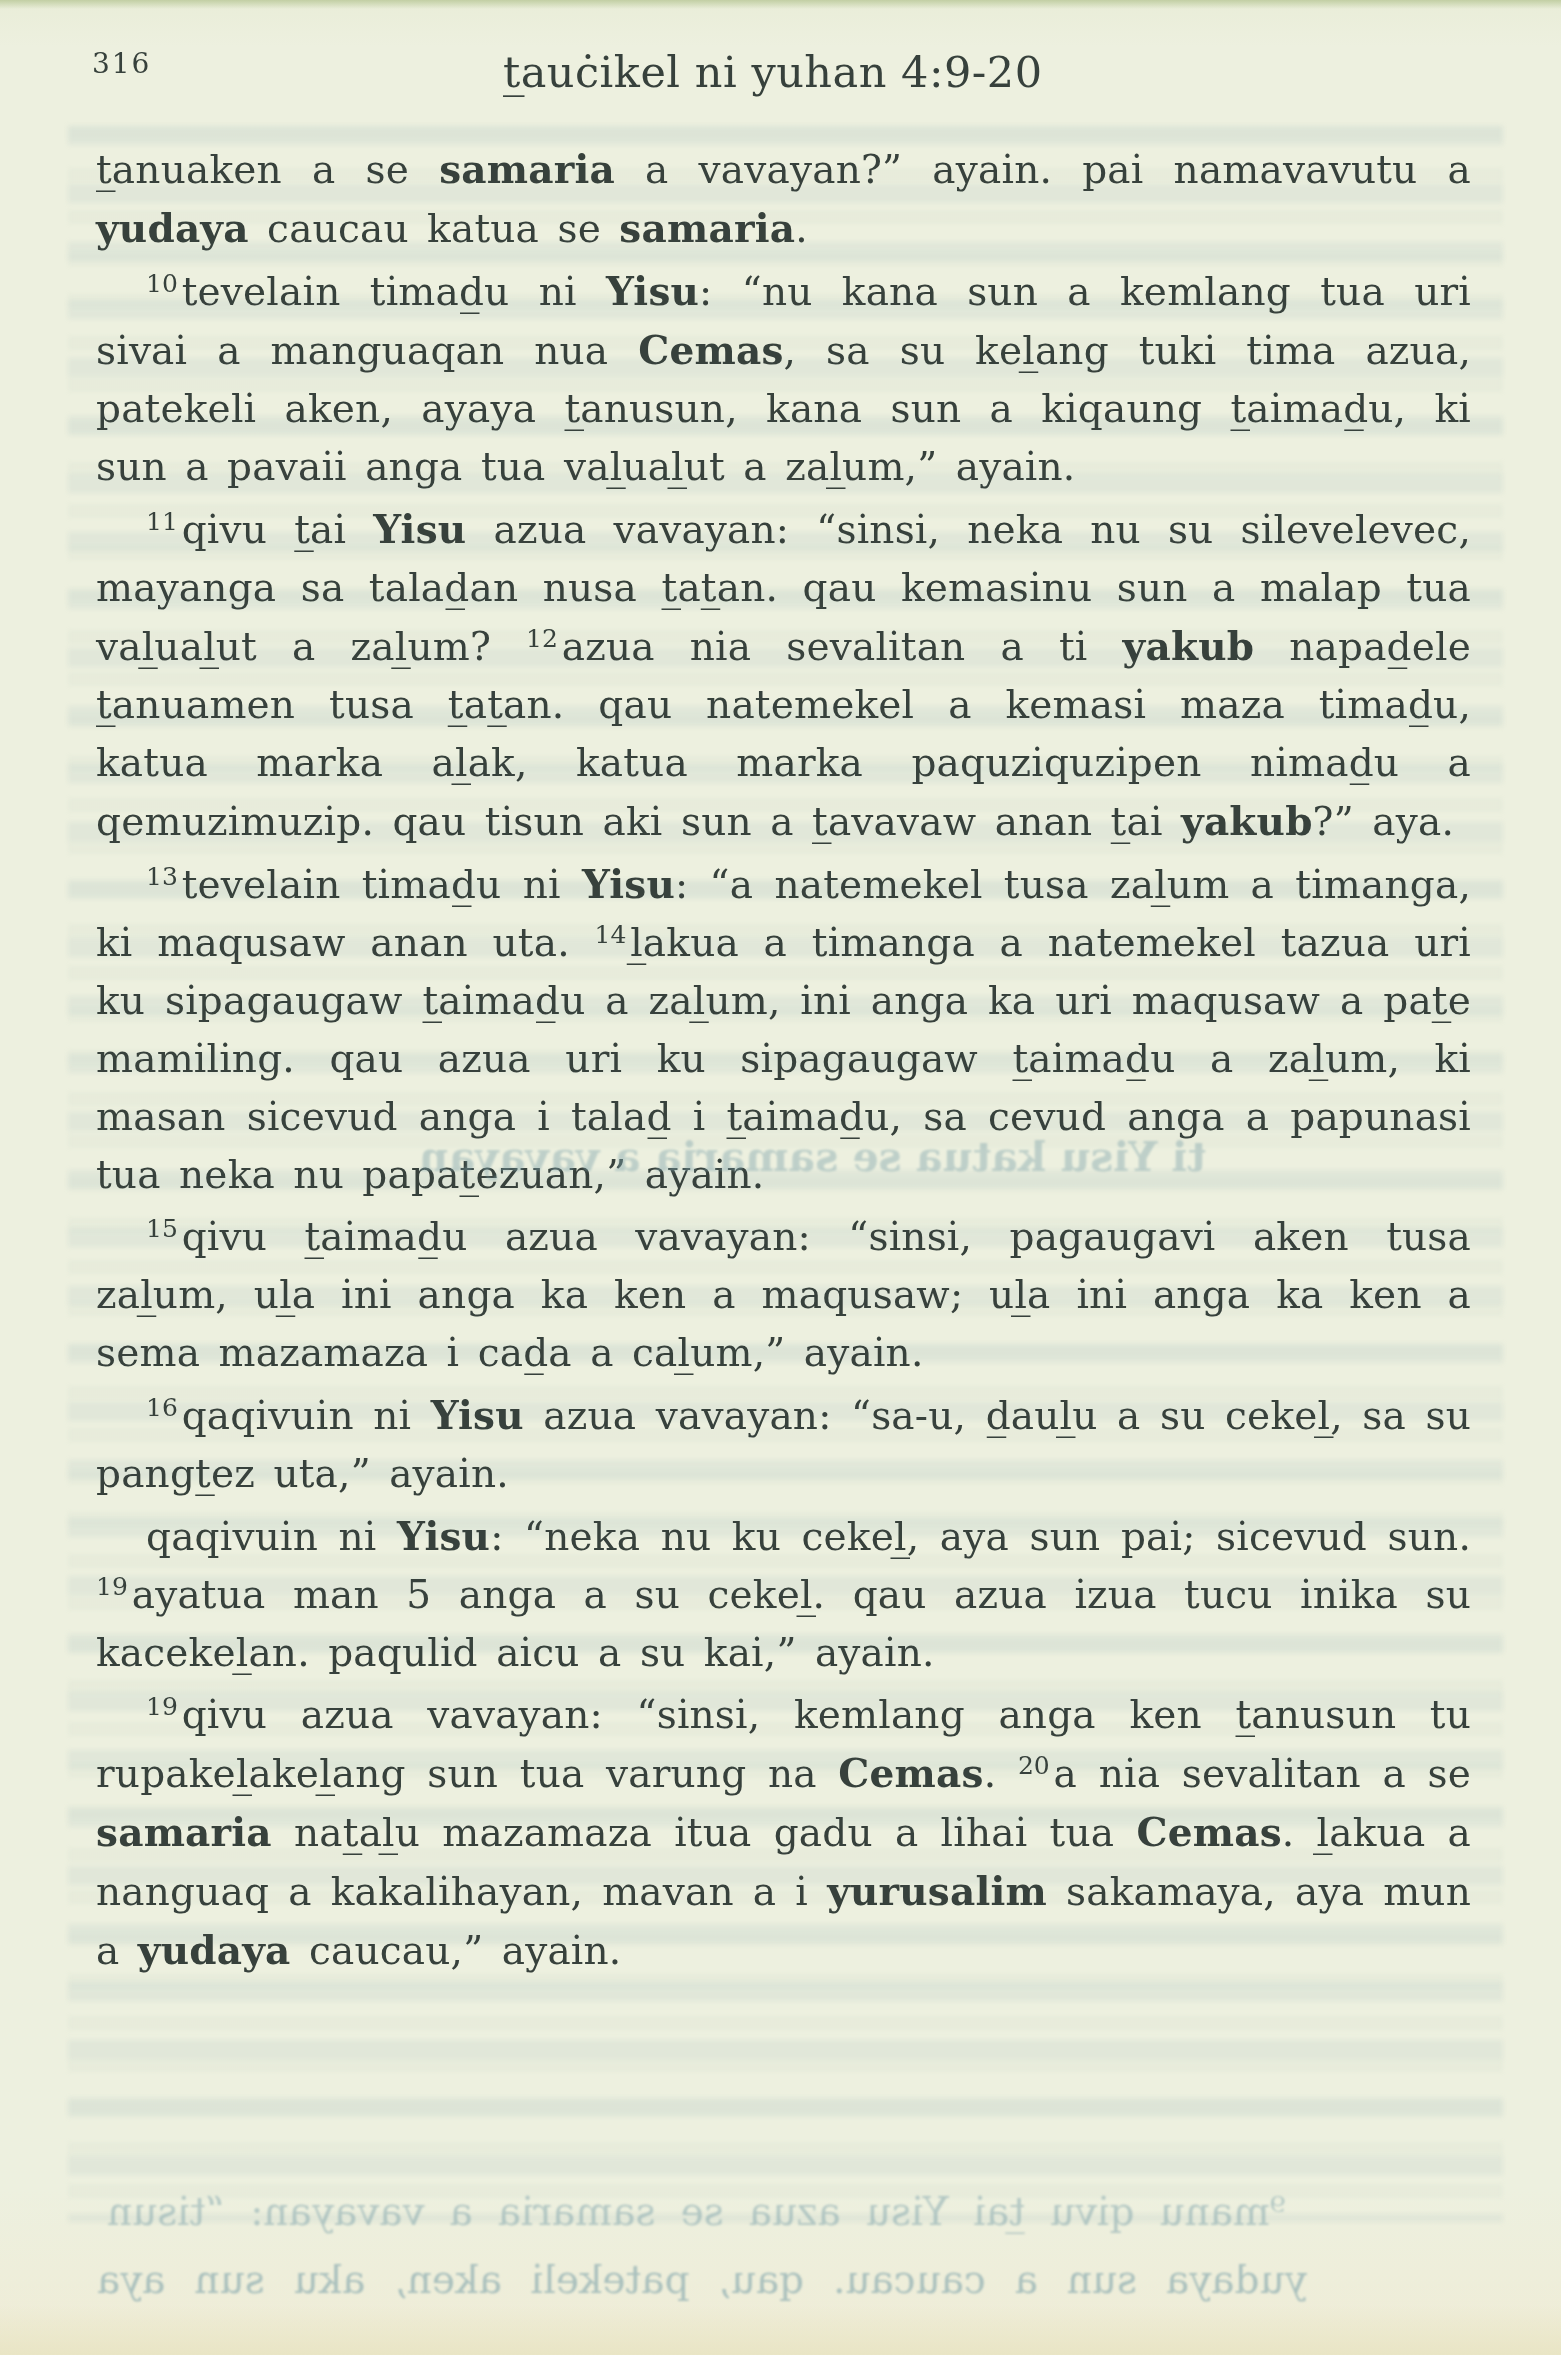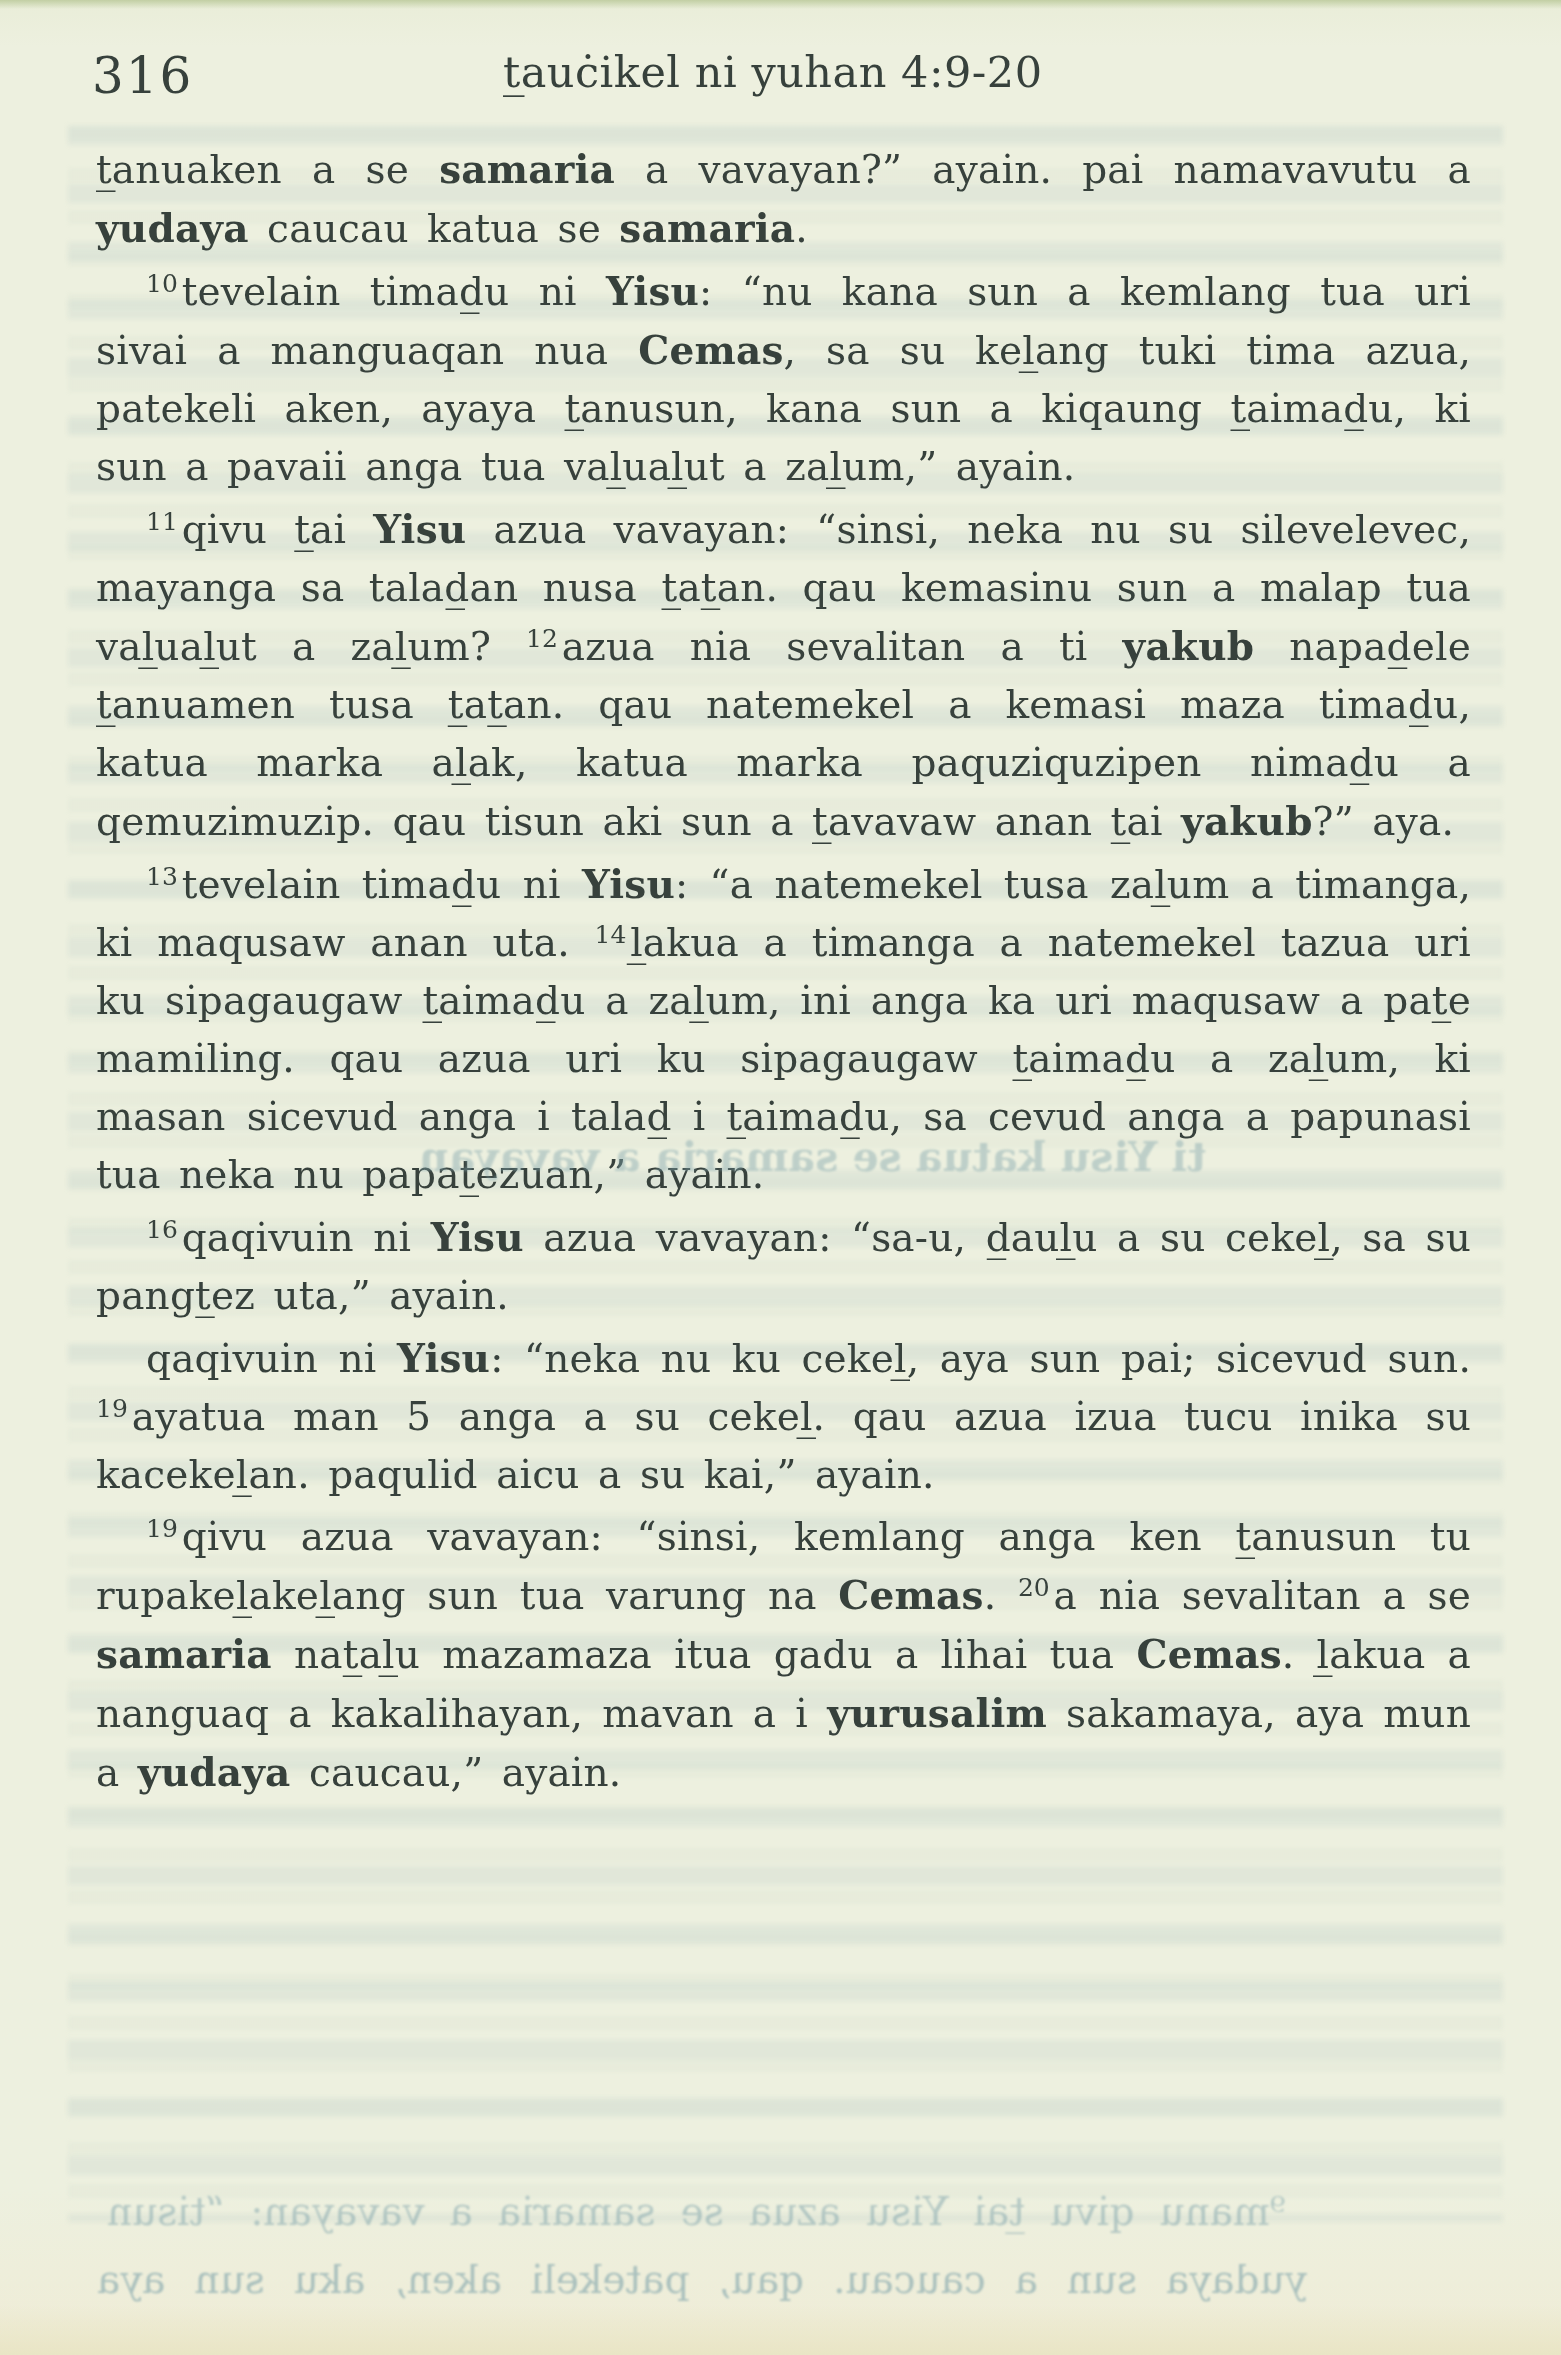--- a/index.html
+++ b/index.html
@@ -38,21 +38,21 @@
         rgba(150,180,170,0.06) 0px, rgba(150,180,170,0.06) 13.6px,
         rgba(150,180,170,0.00) 13.6px, rgba(150,180,170,0.00) 42px);
     filter: blur(2.9px);
     pointer-events: none;
   }
   .header {
     position: absolute; top: 47px; left: 92px; width: 1383px; height: 58px;
   }
   .pagenum {
     position: absolute; left: 0; top: 0;
-    font-size: 50px; letter-spacing: 1.9px;
+    font-size: 28px; letter-spacing: 1.9px;
   }
   .running-title {
     position: absolute; left: 50%; top: 0; transform: translateX(-52%);
     font-size: 43px; white-space: nowrap; letter-spacing: 0.5px;
   }
   .body-text {
     position: absolute; top: 136px; left: 92px; width: 1383px;
     font-size: 39px; line-height: 58px;
     text-align: justify;
     letter-spacing: 0.2px;
@@ -95,20 +95,21 @@
   <div class="header">
     <span class="pagenum">316</span>
     <span class="running-title">t̲auċikel ni yuhan  4:9-20</span>
   </div>
 
   <div class="body-text">
       <p class=""><span>t̲anuaken a se </span><b>samaria</b><span> a vavayan?” ayain.  pai namavavutu a </span><b>yudaya</b><span> caucau katua se </span><b>samaria</b><span>.</span></p>
       <p class="indent"><sup class="verse">10</sup><span>tevelain timad̲u ni </span><b>Yisu</b><span>: “nu kana sun a kemlang tua uri sivai a manguaqan nua </span><b>Cemas</b><span>, sa su kel̲ang tuki tima azua, patekeli aken, ayaya t̲anusun, kana sun a kiqaung t̲aimad̲u, ki sun a pavaii anga tua val̲ual̲ut a zal̲um,” ayain.</span></p>
       <p class="indent"><sup class="verse">11</sup><span>qivu t̲ai </span><b>Yisu</b><span> azua vavayan: “sinsi, neka nu su silevelevec, mayanga sa talad̲an nusa t̲at̲an.  qau kemasinu sun a malap tua val̲ual̲ut a zal̲um? </span><sup class="verse">12</sup><span>azua nia sevalitan a ti </span><b>yakub</b><span> napad̲ele t̲anuamen tusa t̲at̲an.  qau natemekel a kemasi maza timad̲u, katua marka al̲ak, katua marka paquziquzipen nimad̲u a qemuzimuzip.  qau tisun aki sun a t̲avavaw anan t̲ai </span><b>yakub</b><span>?” aya.</span></p>
       <p class="indent"><sup class="verse">13</sup><span>tevelain timad̲u ni </span><b>Yisu</b><span>: “a natemekel tusa zal̲um a timanga, ki maqusaw anan uta. </span><sup class="verse">14</sup><span>l̲akua a timanga a natemekel tazua uri ku sipagaugaw t̲aimad̲u a zal̲um, ini anga ka uri maqusaw a pat̲e mamiling.  qau azua uri ku sipagaugaw t̲aimad̲u a zal̲um, ki masan sicevud anga i talad̲ i t̲aimad̲u, sa cevud anga a papunasi tua neka nu papat̲ezuan,” ayain.</span></p>
+      <p class="indent"><sup class="verse">15</sup><span>qivu t̲aimad̲u azua vavayan: “sinsi, pagaugavi aken tusa zal̲um, ul̲a ini anga ka ken a maqusaw; ul̲a ini anga ka ken a sema mazamaza i cad̲a a cal̲um,” ayain.</span></p>
       <p class="indent"><sup class="verse">16</sup><span>qaqivuin ni </span><b>Yisu</b><span> azua vavayan: “sa-u, d̲aul̲u a su cekel̲, sa su pangt̲ez uta,” ayain.</span></p>
       <p class="indent"><span>qaqivuin ni </span><b>Yisu</b><span>: “neka nu ku cekel̲, aya sun pai; sicevud sun. </span><sup class="verse">19</sup><span>ayatua man 5 anga a su cekel̲.  qau azua izua tucu inika su kacekel̲an.  paqulid aicu a su kai,” ayain.</span></p>
       <p class="indent"><sup class="verse">19</sup><span>qivu azua vavayan: “sinsi, kemlang anga ken t̲anusun tu rupakel̲akel̲ang sun tua varung na </span><b>Cemas</b><span>. </span><sup class="verse">20</sup><span>a nia sevalitan a se </span><b>samaria</b><span> nat̲al̲u mazamaza itua gadu a lihai tua </span><b>Cemas</b><span>.  l̲akua a nanguaq a kakalihayan, mavan a i </span><b>yurusalim</b><span> sakamaya, aya mun a </span><b>yudaya</b><span> caucau,” ayain.</span></p>
     </div>
 
   <div class="ghost ghost-mid">ti Yisu katua se samaria a vavayan</div>
   <div class="ghost ghost-b1">⁹manu qivu t̲ai Yisu azua se samaria a vavayan: “tisun</div>
   <div class="ghost ghost-b2">yudaya sun a caucau.  qau, patekeli aken, aku sun aya</div>
 
   <div class="edge-bottom"></div>

